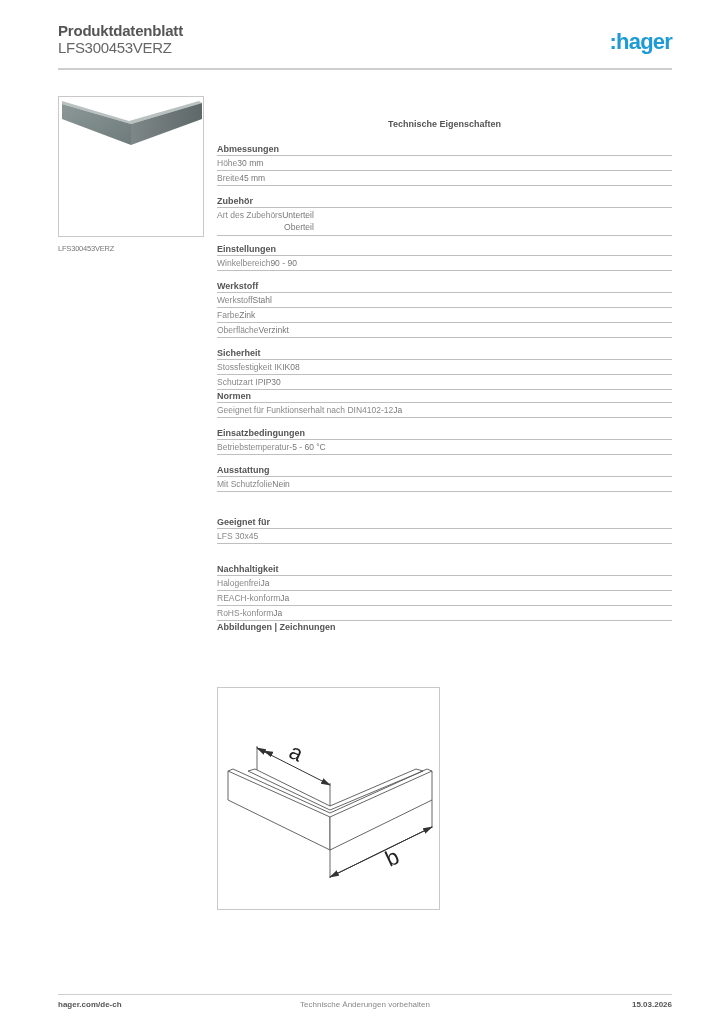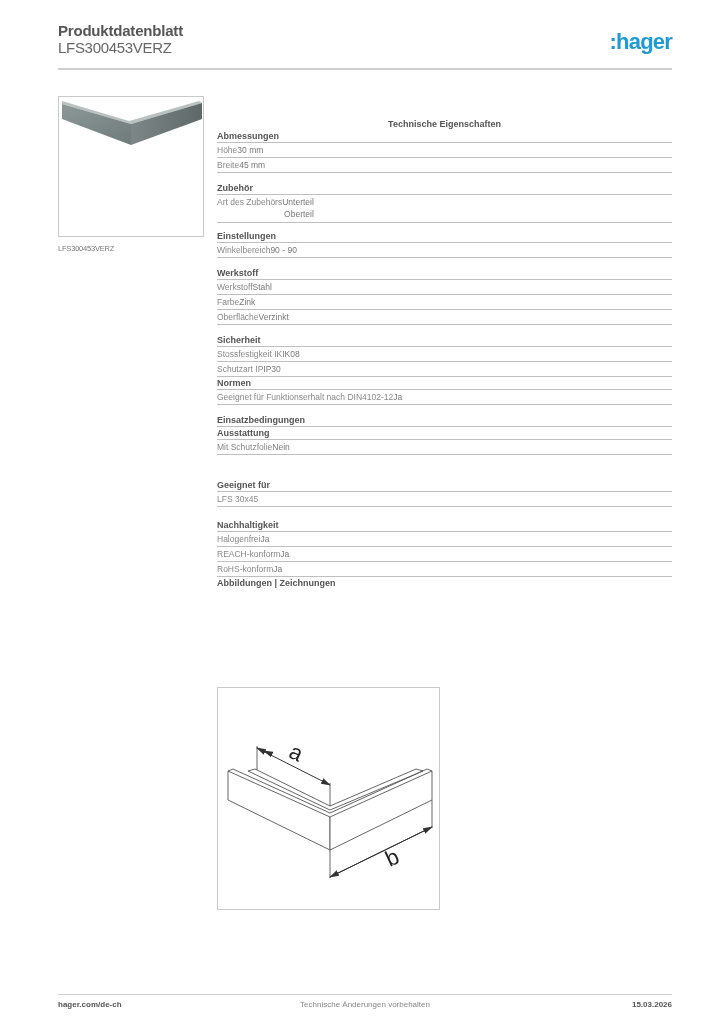--- a/index.html
+++ b/index.html
@@ -63,21 +63,21 @@
     <polygon points="3,7 72,27 72,48 3,22" fill="url(#gl)"></polygon>
 
     <polygon points="72,27 143,6 143,22 72,48" fill="url(#gr)"></polygon>
   </svg>
 </div>
 <div class="product-image-caption">LFS300453VERZ</div>
 
 <div class="content">
   <div class="tech-heading">Technische Eigenschaften</div>
 
-  <div class="section" style="margin-top:0">
+  <div class="section" style="margin-top:13px">
     <div class="section-title">Abmessungen</div>
     <div class="row">
       <span>Höhe</span>
       <span class="val">30 mm</span>
     </div>
     <div class="row">
       <span>Breite</span>
       <span class="val">45 mm</span>
     </div>
   </div>
@@ -132,39 +132,43 @@
   <div class="section" style="">
     <div class="section-title">Normen</div>
     <div class="row">
       <span>Geeignet für Funktionserhalt nach DIN4102-12</span>
       <span class="val">Ja</span>
     </div>
   </div>
 
   <div class="section" style="margin-top:9px">
     <div class="section-title">Einsatzbedingungen</div>
-  </div>
-
-  <div class="section" style="">
+    <div class="row">
+      <span>Betriebstemperatur</span>
+      <span class="val">-5 - 60 °C</span>
+    </div>
+  </div>
+
+  <div class="section" style="margin-top:9px">
     <div class="section-title">Ausstattung</div>
     <div class="row">
       <span>Mit Schutzfolie</span>
       <span class="val">Nein</span>
     </div>
   </div>
 
   <div class="section" style="margin-top:24px">
     <div class="section-title">Geeignet für</div>
     <div class="row">
       <span>LFS 30x45</span>
       <span class="val"></span>
     </div>
   </div>
 
-  <div class="section" style="margin-top:12px">
+  <div class="section" style="margin-top:19px">
     <div class="section-title">Nachhaltigkeit</div>
     <div class="row">
       <span>Halogenfrei</span>
       <span class="val">Ja</span>
     </div>
     <div class="row">
       <span>REACH-konform</span>
       <span class="val">Ja</span>
     </div>
     <div class="row">

